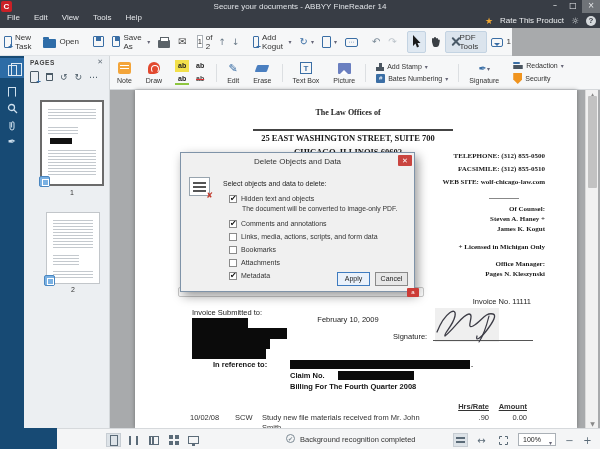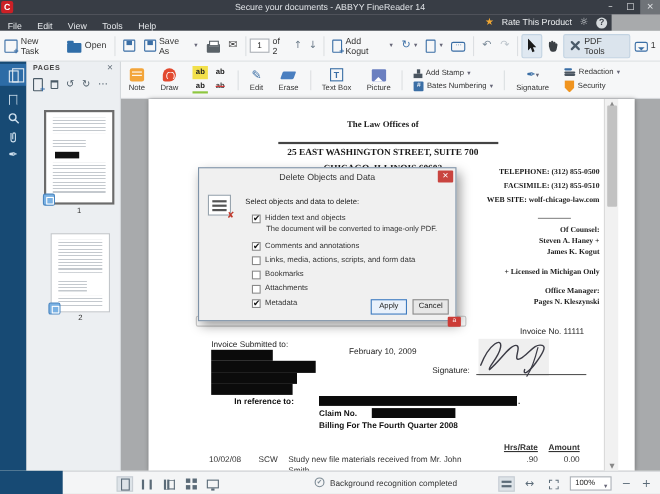--- a/index.html
+++ b/index.html
@@ -12,32 +12,32 @@
   .titlebar { position:absolute; left:0; top:0; width:600px; height:13px;
               background:#383d45; color:#dfe2e6; display:flex; align-items:center; }
   .logo { position:absolute; left:1px; top:1px; width:11px; height:11px; background:#cb2026;
           border-radius:2px; color:#fff; font-size:8px; line-height:11px; text-align:center; font-weight:bold; }
   .wtitle { flex:1; text-align:center; font-size:8px; }
   .winbtns { position:absolute; right:0; top:0; height:13px; display:flex; }
   .winbtn { width:18px; height:13px; font-size:8px; line-height:12px; text-align:center; color:#e8eaec; }
   .winbtn.close { background:rgba(255,255,255,.28); }
 
   
-  .menubar { position:absolute; left:0; top:13px; width:556px; height:15px; background:#383d45;
-             display:flex; align-items:flex-end; color:#e4e7ea; font-size:8px; }
+  .menubar { position:absolute; left:0; top:13px; width:600px; height:15px; background:#383d45;
+             display:flex; align-items:flex-start; color:#e4e7ea; font-size:8px; }
   .menubar .mitem { padding:0 7px; }
   .menu-right { position:absolute; right:4px; top:0; height:15px; display:flex; align-items:center; gap:7px; }
   .star { color:#f0a733; font-size:9px; }
   .mr-txt { font-size:8px; color:#eceef0; }
   .mr-ico { color:#d6dadd; font-size:9px; }
   .helpcirc { width:10px; height:10px; border-radius:50%; background:#d6dadd; color:#383d45;
               font-size:8px; line-height:10px; text-align:center; font-weight:bold; }
 
   
-  .maintoolbar { position:absolute; left:0; top:28px; width:600px; height:28px; background:#f6f7f8;
+  .maintoolbar { position:absolute; left:0; top:28px; width:512px; height:28px; background:#f6f7f8;
                  border-bottom:1px solid #e0e3e6; display:flex; align-items:center; font-size:8px; color:#333; }
   .tb { display:flex; align-items:center; gap:3px; padding:0 4px; height:22px; border-radius:2px; }
   .vsep { width:1px; height:18px; background:#dcdfe2; margin:0 3px; }
   .chev { font-size:6px; color:#667; }
   .ico-newtask { width:12px; height:12px; border:1px solid #3a6ea5; border-radius:1px; position:relative; }
   .ico-newtask::after { content:"+"; position:absolute; right:-2px; bottom:-4px; color:#3a6ea5; font-size:8px; font-weight:bold; }
   .ico-folder { width:13px; height:9px; background:#2f6da8; border-radius:1px; position:relative; margin-top:3px; }
   .ico-folder::before { content:""; position:absolute; left:0; top:-2px; width:6px; height:2px; background:#2f6da8; border-radius:1px 1px 0 0; }
   .ico-save { width:11px; height:11px; border:1px solid #3a6ea5; border-radius:1px; position:relative; }
   .ico-save::before { content:""; position:absolute; left:2px; top:0; width:5px; height:4px; background:#3a6ea5; }
@@ -114,21 +114,21 @@
   .thumb.sel { border:2px solid #6b6b6b; }
   .thumb.unsel { border:1px solid #c2c6ca; }
   .tlines { position:absolute; left:6px; right:6px; background:repeating-linear-gradient(#fff 0 2px, #c4c9ce 2px 3px); }
   .tredact { position:absolute; background:#111; }
   .tbadge { position:absolute; left:-3px; bottom:-3px; width:11px; height:11px; background:#7ab1e3;
             border:1px solid #4a86c0; border-radius:2px; }
   .tbadge::before { content:""; position:absolute; left:2px; top:2px; width:5px; height:5px; border:1px solid #fff; }
   .tlabel { position:absolute; font-size:7px; color:#333; text-align:center; }
 
   
-  .docarea { position:absolute; left:110px; top:90px; width:452px; height:338px; background:#a8aaac; }
+  .docarea { position:absolute; left:110px; top:90px; width:488px; height:338px; background:#a8aaac; }
   .page { position:absolute; left:25px; top:0; width:442px; height:338px; background:#fff; box-shadow:0 0 4px rgba(0,0,0,.35); }
   .serifb { font-family:"Liberation Serif", serif; font-weight:bold; color:#1a1a1a; }
   .doc-c { position:absolute; left:0; width:426px; text-align:center; }
   .doc-r { position:absolute; text-align:right; }
   .bar { position:absolute; background:#0b0b0b; }
   .vscroll { position:absolute; right:0; top:0; width:13px; height:338px; background:#f1f1f1; border-left:1px solid #dadada; }
   .vs-arr { position:absolute; left:0; width:13px; font-size:6px; color:#888; text-align:center; }
   .vs-thumb { position:absolute; left:2px; top:6px; width:9px; height:92px; background:#c2c2c2; border-radius:1px; }
   .sliver { position:absolute; left:43px; top:197px; width:246px; height:10px; background:#fdfdfd;
             border:1px solid #c9c9c9; border-radius:2px; z-index:5; }

